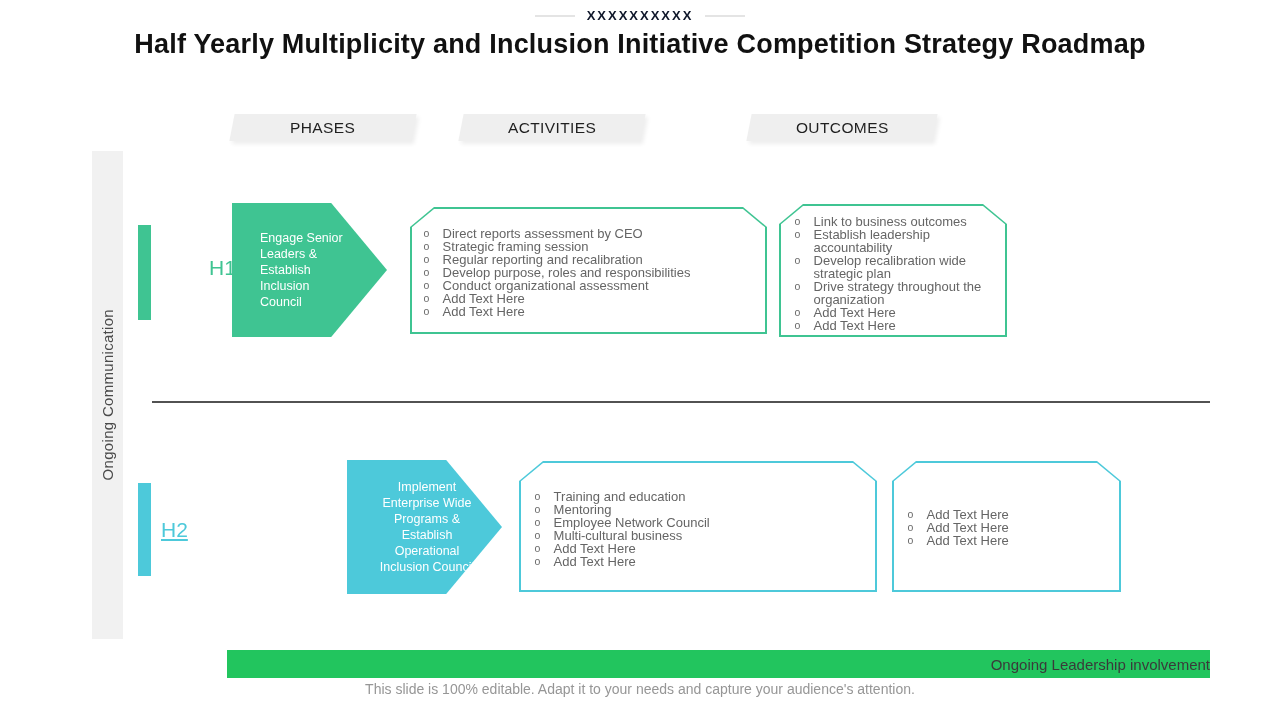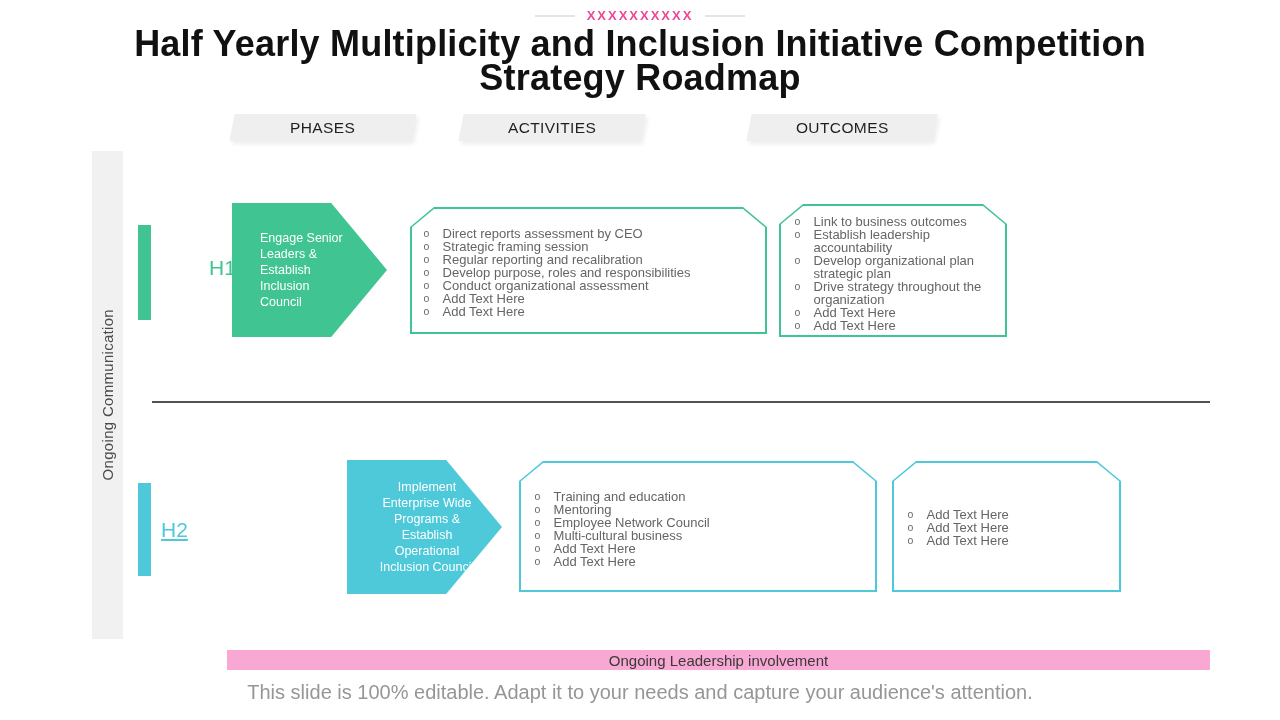--- a/index.html
+++ b/index.html
@@ -11,27 +11,27 @@
     overflow:hidden;
   }
 
   
   .top-decor {
     position:absolute; top:8px; left:0; right:0;
     display:flex; align-items:center; justify-content:center; gap:12px;
   }
   .top-decor .dash { width:40px; height:0; border-top:2px solid #e4e4e4; }
   .top-decor .xs {
-    color:#ec4899; font-size:13px; letter-spacing:2px; font-weight:bold;
+    color:#0f172a; font-size:13px; letter-spacing:2px; font-weight:bold;
   }
 
   
   .slide-title {
     position:absolute; top:27px; left:100px; width:1080px;
-    text-align:center; font-size:36px; line-height:34px;
+    text-align:center; font-size:27px; line-height:34px;
     font-weight:bold; color:#111111; letter-spacing:0.2px;
   }
 
   
   .col-banner {
     position:absolute; top:114px; height:27px;
     background:var(--banner_gray);
     transform:skewX(-11deg);
     box-shadow:3px 3px 4px rgba(0,0,0,0.07);
     display:flex; align-items:center; justify-content:center;
@@ -109,29 +109,29 @@
 
   .li { display:flex; }
   .li .b {
     width:9px; margin-right:10px; flex:none;
     font-size:10.5px; line-height:13px; color:#6a6a6a;
   }
   .li .t { font-size:13px; line-height:13px; color:#656565; }
 
   
   .bottom-banner {
-    position:absolute; left:227px; top:650px; width:983px; height:20px;
-    background:#f9a8d4;
-    display:flex; align-items:center; justify-content:center;
+    position:absolute; left:227px; top:650px; width:983px; height:28px;
+    background:#22c55e;
+    display:flex; align-items:center; justify-content:flex-end;
   }
   .bottom-banner span { font-size:15px; color:#3a3a3a; }
 
   .footer-note {
     position:absolute; top:681px; left:0; right:0;
-    text-align:center; font-size:20px; color:#969696;
+    text-align:center; font-size:14px; color:#969696;
   }
 </style>
 </head>
 <body>
 
 <div class="top-decor">
   <div class="dash"></div>
   <span class="xs">XXXXXXXXXX</span>
   <div class="dash"></div>
 </div>
@@ -202,21 +202,21 @@
       <div class="li">
           <span class="b">o</span>
           <span class="t">Link to business outcomes</span>
         </div>
       <div class="li">
           <span class="b">o</span>
           <span class="t">Establish leadership accountability</span>
         </div>
       <div class="li">
           <span class="b">o</span>
-          <span class="t">Develop organizational plan strategic plan</span>
+          <span class="t">Develop recalibration wide strategic plan</span>
         </div>
       <div class="li">
           <span class="b">o</span>
           <span class="t">Drive strategy throughout the organization</span>
         </div>
       <div class="li">
           <span class="b">o</span>
           <span class="t">Add Text Here</span>
         </div>
       <div class="li">

